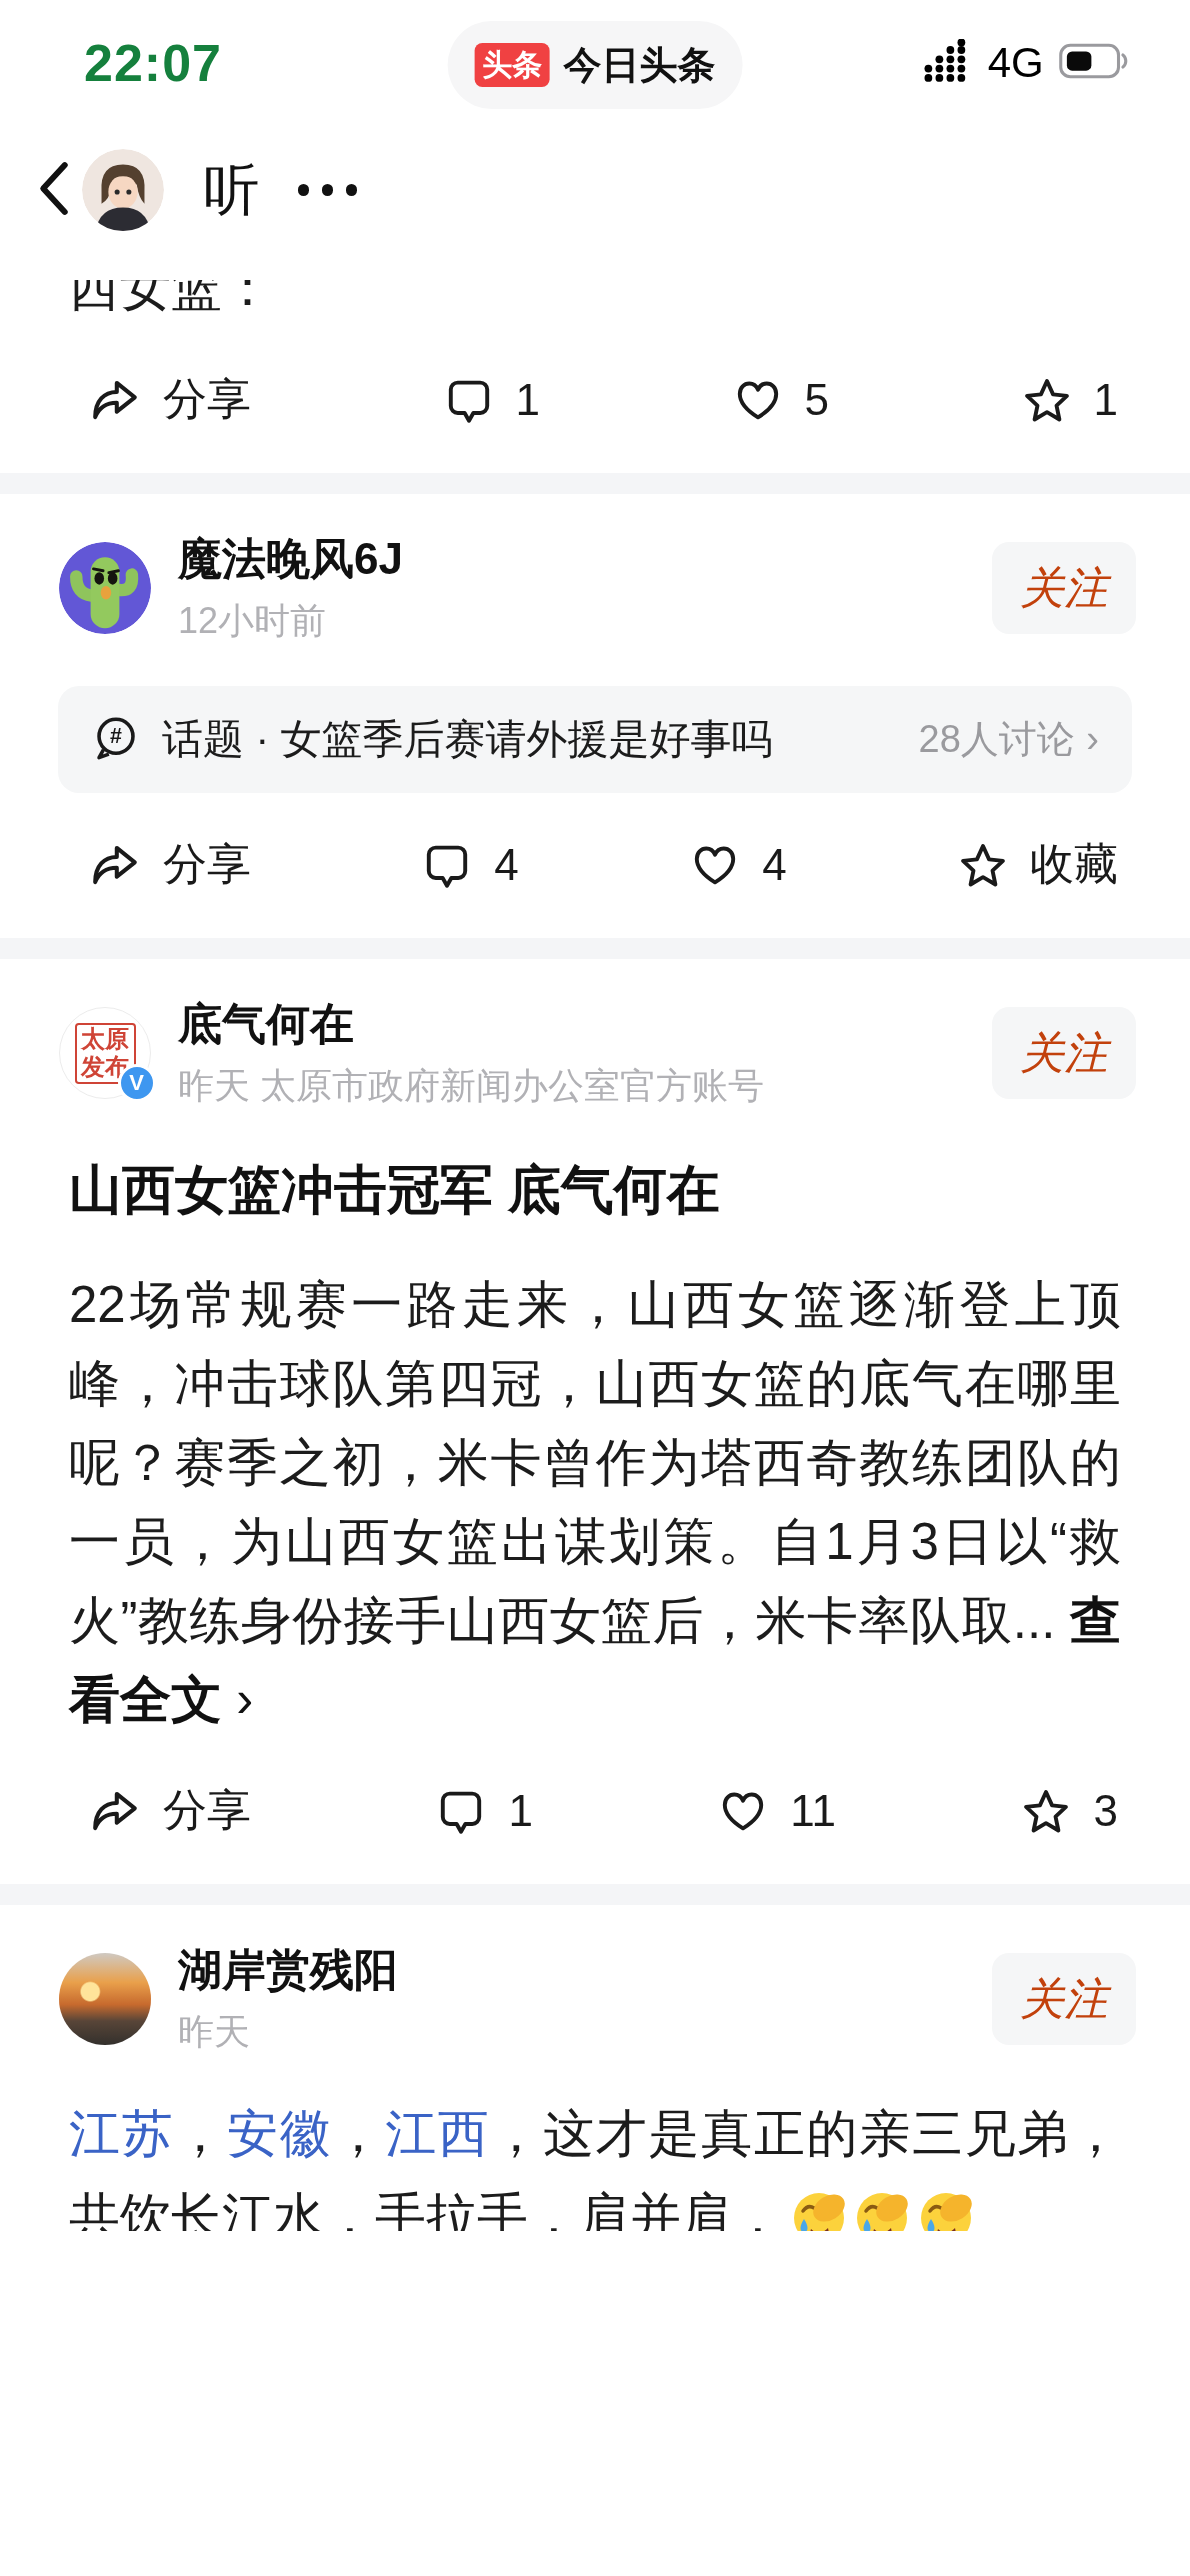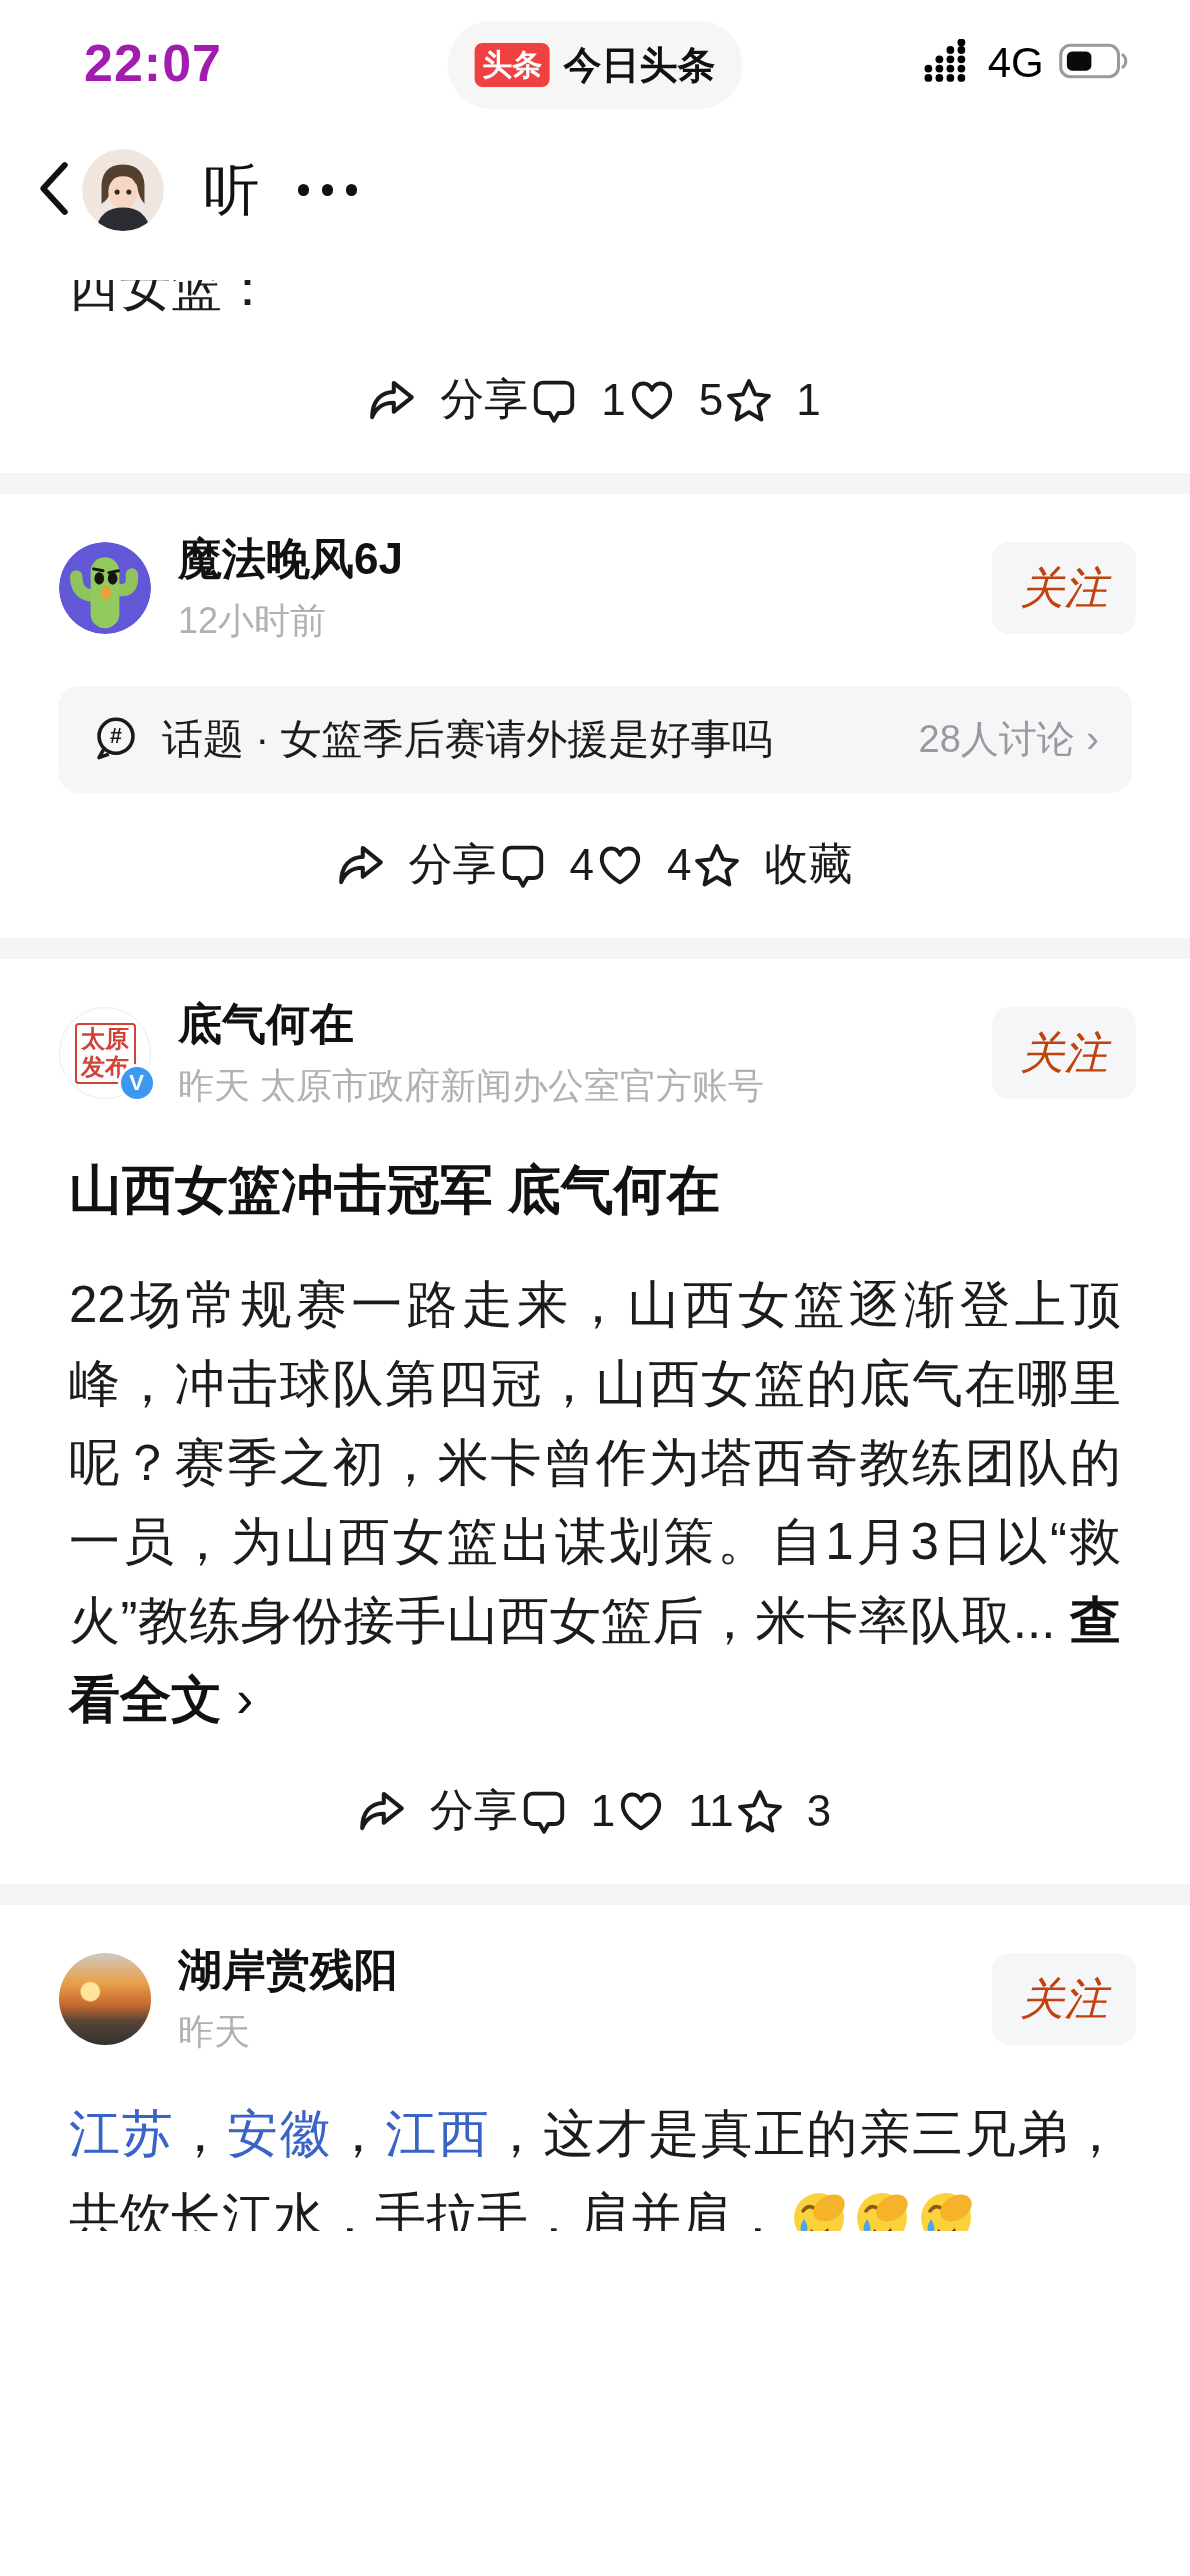--- a/index.html
+++ b/index.html
@@ -4,41 +4,41 @@
 <style>
   * { box-sizing: border-box; margin: 0; padding: 0; }
   html,body { background:#e9e9e9; }
   #screen{
     width:1190px; height:2576px; background:#fff; overflow:hidden;
     position:relative; margin:0 auto;
     font-family:"Liberation Sans","DejaVu Sans",sans-serif; color:#1a1a1a;
   }
   
   .status-bar{ height:100px; display:flex; align-items:center; justify-content:space-between; padding:25px 54px 0 84px; }
-  .time{ font-size:52px; font-weight:700; letter-spacing:1px; color:#a21caf; }
+  .time{ font-size:52px; font-weight:700; letter-spacing:1px; color:#15803d; }
   .app-pill{ position:absolute; left:50%; transform:translateX(-50%); top:21px; background:#f6f6f7; border-radius:44px; height:88px; display:flex; align-items:center; gap:13.4px; padding:0 27px; }
   .app-badge{ background:#f04142; color:#fff; font-size:30px; font-weight:700; padding:6.7px 7.7px; border-radius:7.7px; line-height:1; }
   .app-name{ font-size:38px; font-weight:700; color:#111; }
   .sb-right{ display:flex; align-items:center; gap:15.3px; }
   .net{ font-size:42px; color:#000; }
   
   .nav{ height:180px; display:flex; align-items:center; padding:0 44px 0 36px; }
   .back-btn{ padding:7.7px 9.6px 7.7px 0; }
   .search-pill{ flex:1; height:113px; background:#f1f2f4; border-radius:58px; display:flex; align-items:center; gap:13.4px; padding:0 31px; margin:0 27px 0 13.4px; position:relative; overflow:hidden; }
   .search-text{ font-size:46px; color:#98989d; white-space:nowrap; overflow:hidden; flex:1; }
   .search-fade{ position:absolute; right:0; top:0; bottom:0; width:77px; background:linear-gradient(90deg,rgba(241,242,244,0),#f1f2f4 80%); }
   .nav-avatar{ width:82px; height:82px; border-radius:50%; overflow:hidden; flex:none; }
   .listen{ font-size:56px; color:#111; margin:0 19px 0 40px; line-height:1; }
   .more-btn{ display:flex; gap:12.5px; padding:13.4px 5.8px 13.4px 19px; align-items:center; }
   .more-btn i{ width:11.5px; height:11.5px; border-radius:50%; background:#111; display:block; }
   
   .clipped-line{ height:48px; overflow:hidden; padding:0 69px; }
   .clipped-line .t{ font-size:51px; line-height:77px; display:block; margin-top:-31px; color:#1c1c1c; }
   
-  .action-row{ display:flex; align-items:center; justify-content:center; padding:42px 92px 44px 88px; }
+  .action-row{ display:flex; align-items:center; justify-content:space-between; padding:42px 72px 44px 88px; }
   .action{ display:flex; align-items:center; gap:21px; font-size:44px; color:#1a1a1a; }
   .action svg{ display:block; }
   .divider{ height:21px; background:#f4f5f7; }
   
   .post-header{ display:flex; align-items:center; padding:36px 54px 0 59px; gap:27px; }
   .avatar{ width:92px; height:92px; border-radius:50%; flex:none; position:relative; }
   .avatar svg{ display:block; border-radius:50%; }
   .ph-info{ display:flex; flex-direction:column; gap:8px; }
   .author{ font-size:44px; font-weight:700; color:#111; }
   .meta{ font-size:36px; color:#b1b1b5; }

